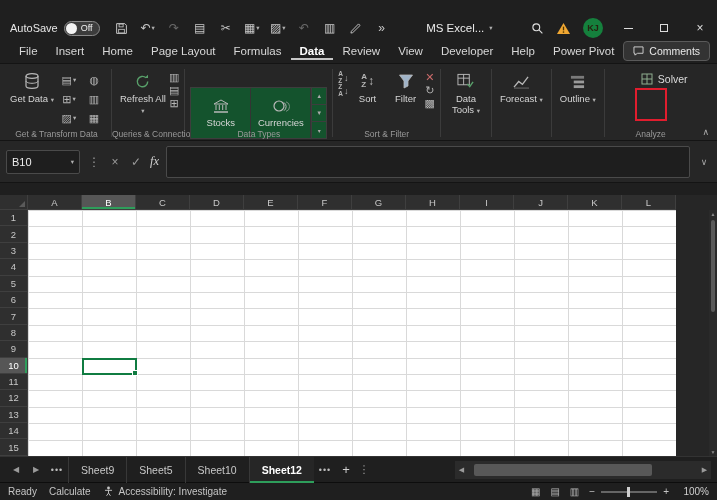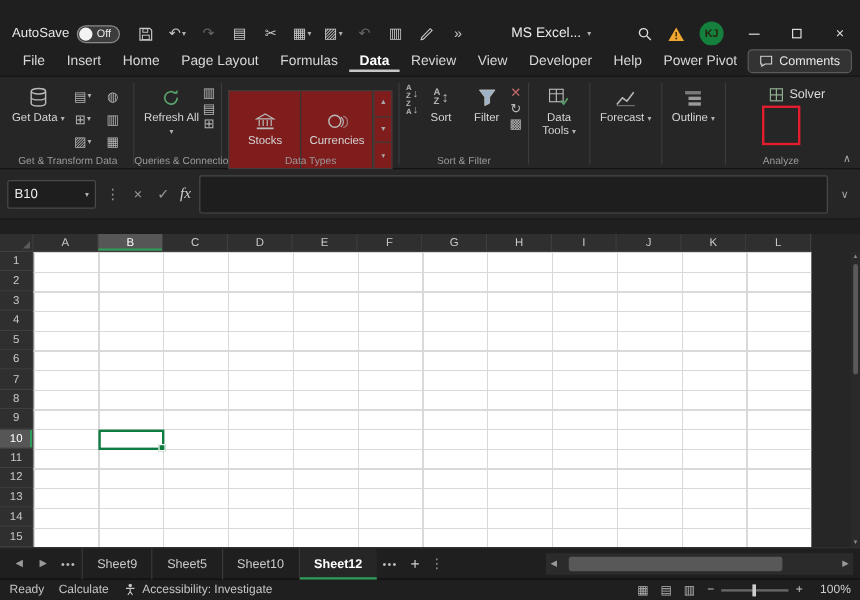--- a/index.html
+++ b/index.html
@@ -35,21 +35,21 @@
   .ribbon { height:78px; background:#262626; border-top:1px solid #141414; border-bottom:1px solid #141414; display:flex; position:relative; padding:2px 0 0 2px; }
   .rgroup { position:relative; display:flex; align-items:flex-start; padding:1px 5px 13px 5px; }
   .glabel { position:absolute; bottom:1px; left:0; right:0; text-align:center; font-size:8.5px; color:#9a9a9a; white-space:nowrap; }
   .rsep { width:1px; background:#3b3b3b; margin:3px 0; }
   .bigbtn { min-width:38px; max-width:52px; display:flex; flex-direction:column; align-items:center; padding:3px 3px 0 3px; gap:2px; }
   .bigicon { height:22px; display:flex; align-items:center; justify-content:center; }
   .blabel { text-align:center; font-size:9.5px; color:#d6d6d6; line-height:1.15; }
   .minigrid { display:grid; grid-template-columns:24px 24px; grid-auto-rows:18px; gap:1px; margin-top:4px; }
   .mini { display:flex; align-items:center; justify-content:center; color:#b5b5b5; font-size:11px; gap:1px; }
   .minicol { display:flex; flex-direction:column; margin-top:4px; }
-  .gallery { display:flex; border:1px solid #3d3d3d; background:#7f1d1d; margin-top:8px; height:66px; }
+  .gallery { display:flex; border:1px solid #3d3d3d; background:#14532d; margin-top:20px; height:52px; }
   .gitem { width:60px; display:flex; flex-direction:column; align-items:center; justify-content:center; gap:3px; font-size:9.5px; color:#d6d6d6; border-right:1px solid #343434; }
   .gscroll { width:15px; display:flex; flex-direction:column; border-left:1px solid #3d3d3d; }
   .gscroll span { flex:1; display:flex; align-items:center; justify-content:center; font-size:6px; color:#aaa; border-bottom:1px solid #3d3d3d; }
   .gscroll span:last-child { border-bottom:none; }
   .azmini { display:flex; align-items:center; gap:1px; }
   .azletters { display:flex; flex-direction:column; font-size:6.5px; line-height:1; color:#b5b5b5; font-weight:bold; }
   .azarrow { font-size:9px; color:#b5b5b5; }
   .solver-item { display:flex; align-items:center; gap:5px; font-size:10.5px; color:#dcdcdc; margin:6px 4px 0 4px;padding-left:27px; }
   .red-box { width:32px; height:33px; border:2px solid #e11d2e; margin:3px auto 0 auto; }
   .analyze { display:flex; flex-direction:column; align-items:center; min-width:72px; }

